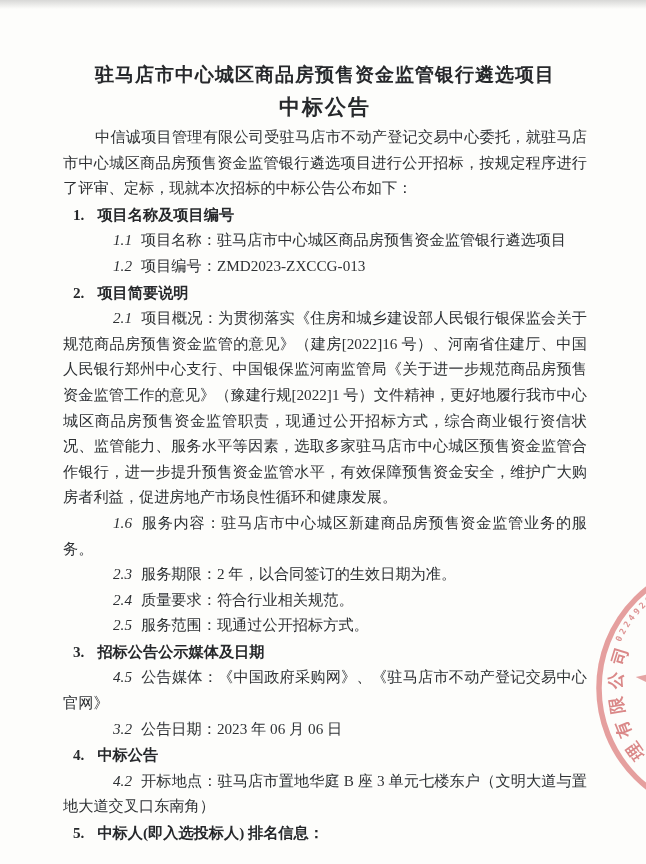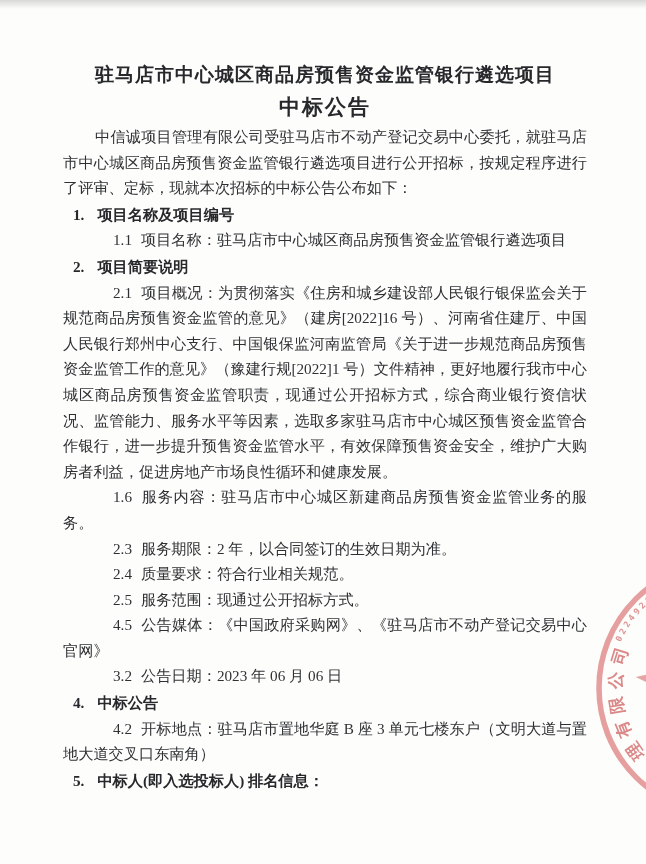--- a/index.html
+++ b/index.html
@@ -34,21 +34,21 @@
   }
   section { margin:0; }
   .sec-head {
     margin:1px 0 0 0; padding-left:10px;
     font-weight:bold; color:#26282b;
   }
   .sec-head .sec-num { margin-right:13px; }
   .sec-item {
     margin:0; text-indent:50px; text-align:justify;
   }
-  .sec-item .item-num { margin-right:9px; }
+  .sec-item .item-num { margin-right:9px;font-style:italic; }
   
   .seal {
     position:absolute; right:0; top:548px; width:124px; height:268px;
     pointer-events:none;
   }
   .seal svg { display:block; }
   .seal-char {
     font-family:"Liberation Serif","DejaVu Serif",serif;
     font-weight:bold; font-size:17px; fill:rgba(211,115,115,0.85);
   }
@@ -68,20 +68,23 @@
     <div id="sections">
   <section>
     <p class="sec-head">
       <span class="sec-num">1.</span><span class="sec-title">项目名称及项目编号</span>
     </p>
 
   <p class="sec-item">
     <span class="item-num">1.1</span><span class="item-text">项目名称：驻马店市中心城区商品房预售资金监管银行遴选项目</span>
   </p>
 
+  <p class="sec-item">
+    <span class="item-num">1.2</span><span class="item-text">项目编号：ZMD2023-ZXCCG-013</span>
+  </p>
 </section>
 
   <section>
     <p class="sec-head">
       <span class="sec-num">2.</span><span class="sec-title">项目简要说明</span>
     </p>
 
   <p class="sec-item">
     <span class="item-num">2.1</span><span class="item-text">项目概况：为贯彻落实《住房和城乡建设部人民银行银保监会关于规范商品房预售资金监管的意见》（建房[2022]16 号）、河南省住建厅、中国人民银行郑州中心支行、中国银保监河南监管局《关于进一步规范商品房预售资金监管工作的意见》（豫建行规[2022]1 号）文件精神，更好地履行我市中心城区商品房预售资金监管职责，现通过公开招标方式，综合商业银行资信状况、监管能力、服务水平等因素，选取多家驻马店市中心城区预售资金监管合作银行，进一步提升预售资金监管水平，有效保障预售资金安全，维护广大购房者利益，促进房地产市场良性循环和健康发展。</span>
   </p>
@@ -97,20 +100,23 @@
   <p class="sec-item">
     <span class="item-num">2.4</span><span class="item-text">质量要求：符合行业相关规范。</span>
   </p>
 
   <p class="sec-item">
     <span class="item-num">2.5</span><span class="item-text">服务范围：现通过公开招标方式。</span>
   </p>
 </section>
 
   <section>
+    <p class="sec-head">
+      <span class="sec-num">3.</span><span class="sec-title">招标公告公示媒体及日期</span>
+    </p>
 
   <p class="sec-item">
     <span class="item-num">4.5</span><span class="item-text">公告媒体：《中国政府采购网》、《驻马店市不动产登记交易中心官网》</span>
   </p>
 
   <p class="sec-item">
     <span class="item-num">3.2</span><span class="item-text">公告日期：2023 年 06 月 06 日</span>
   </p>
 </section>
 

